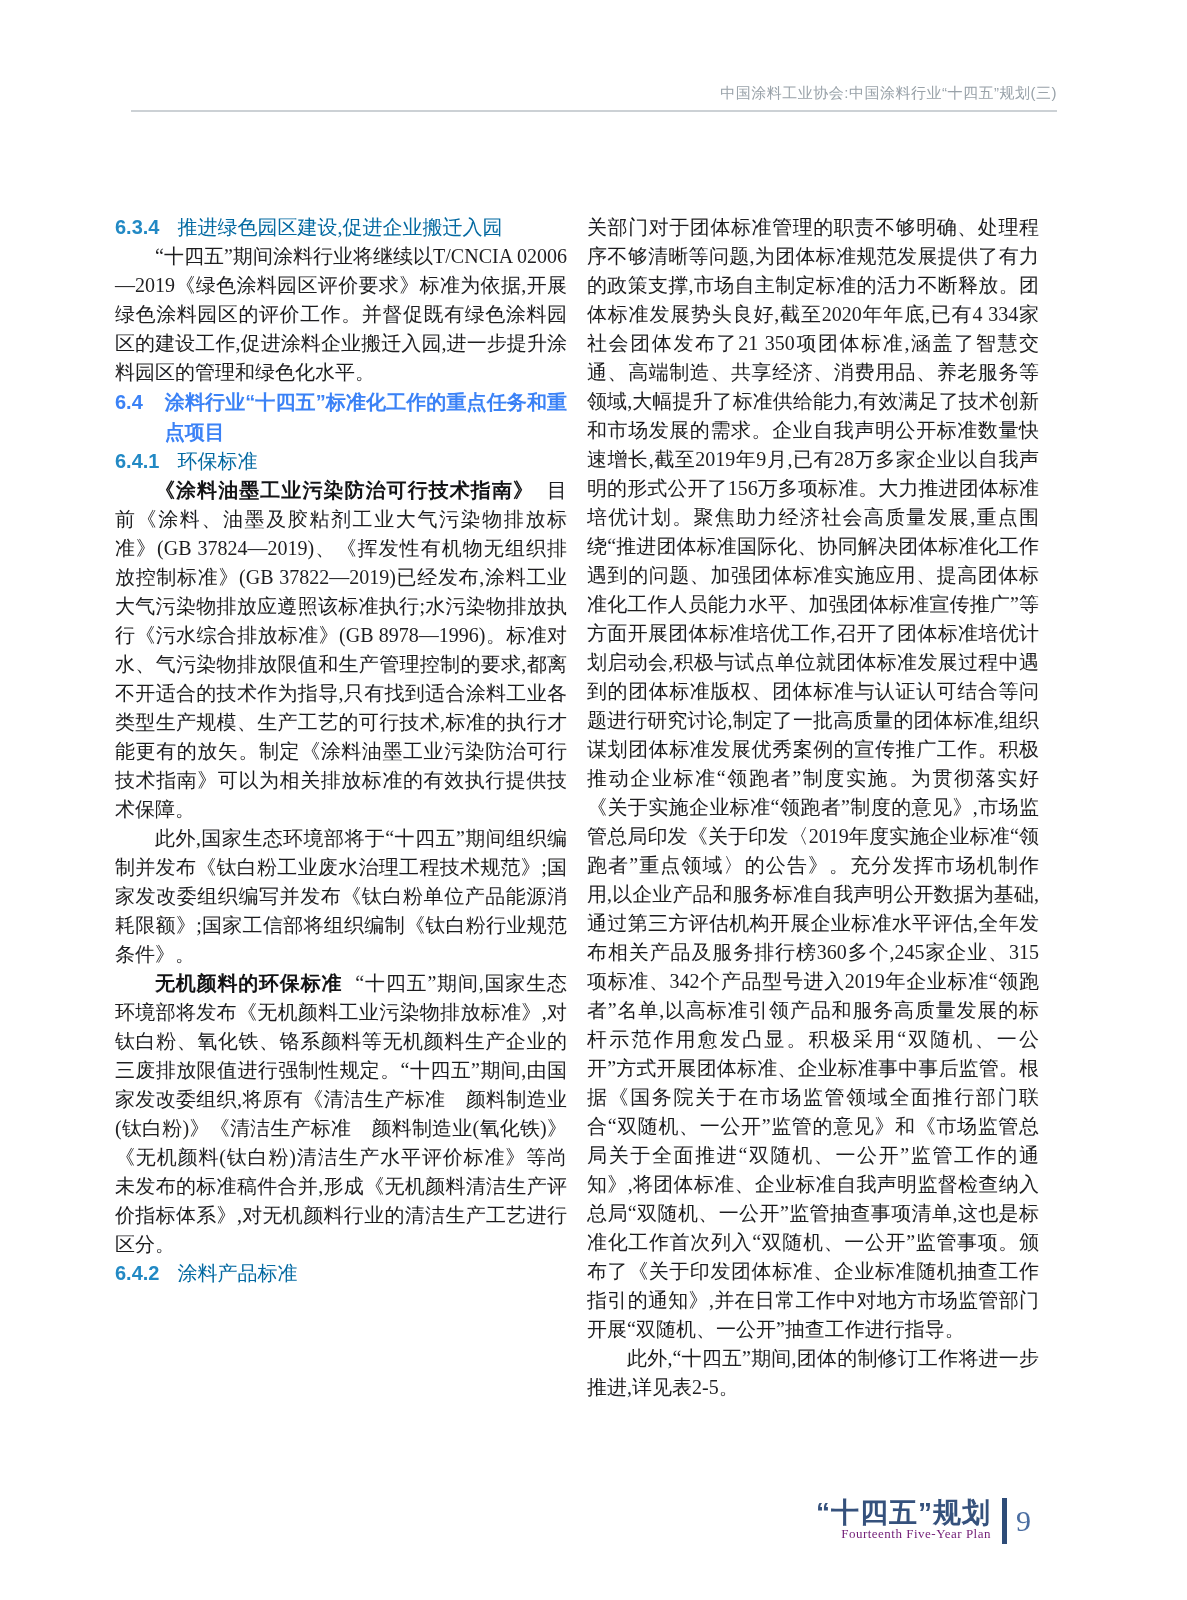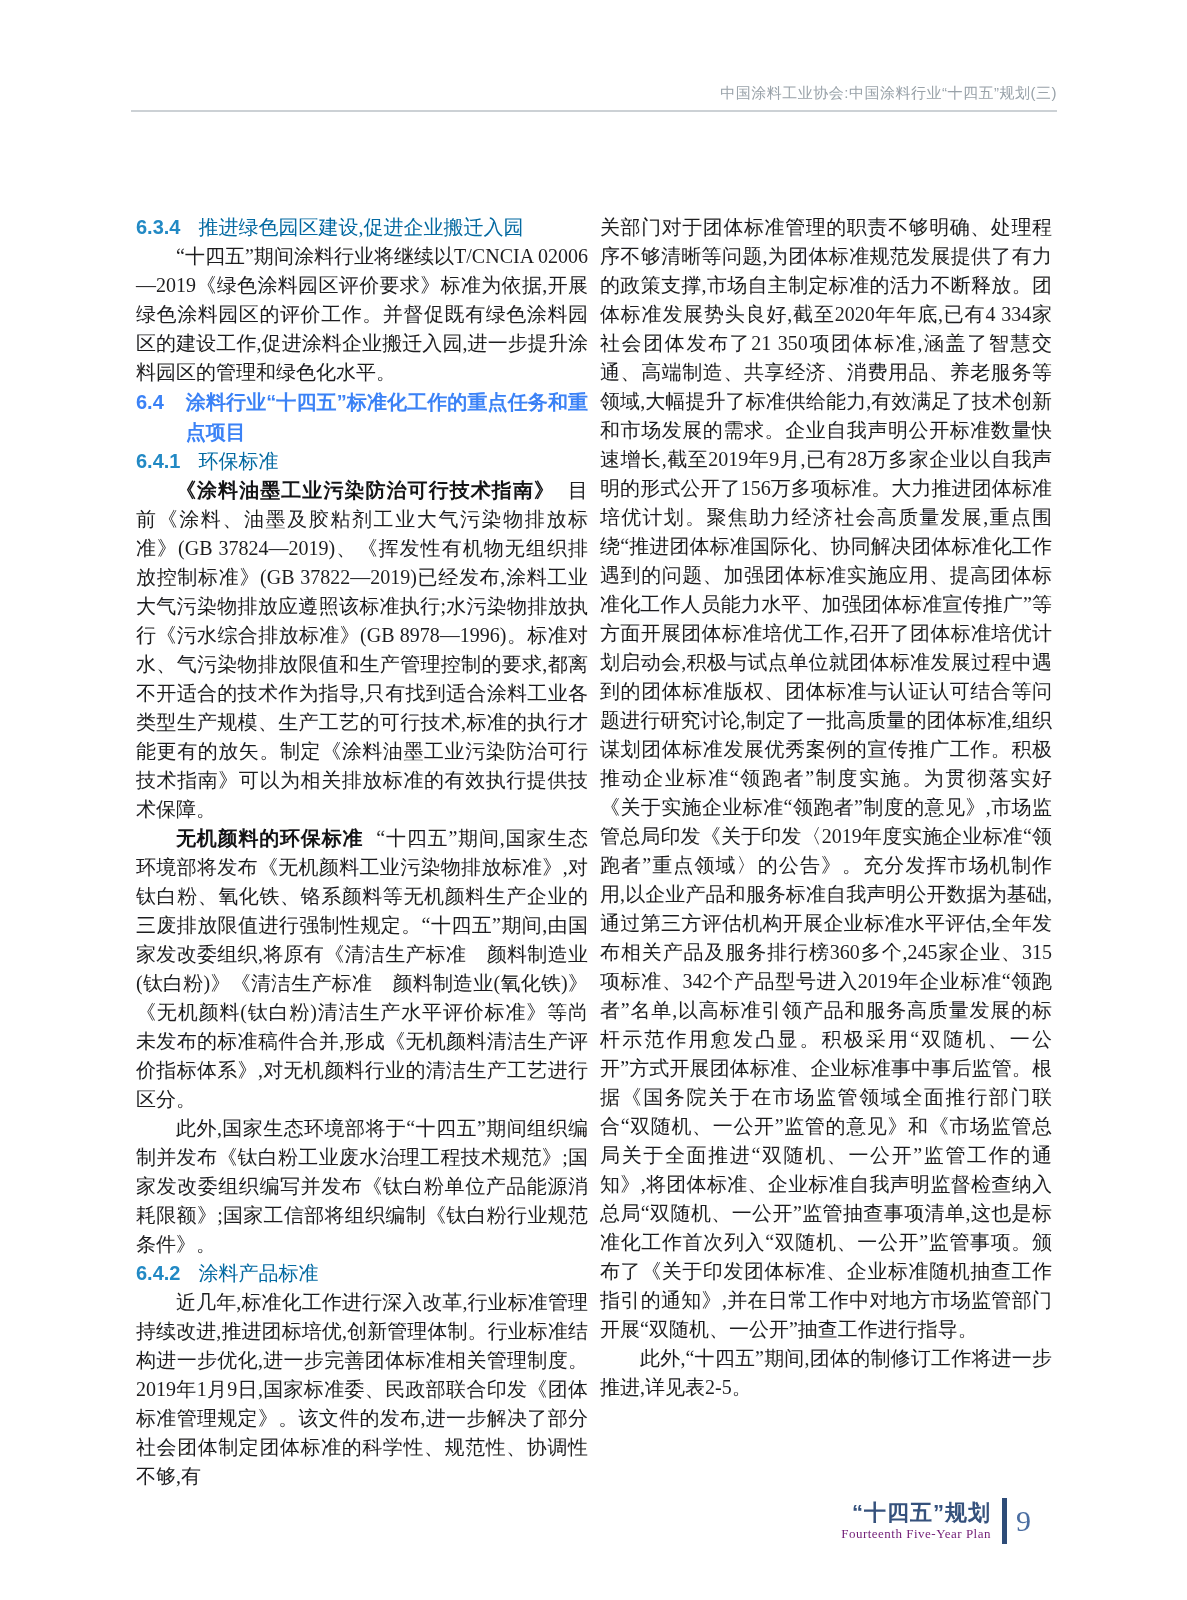--- a/index.html
+++ b/index.html
@@ -15,22 +15,22 @@
     position:absolute;top:84px;left:131px;width:926px;
     text-align:right;
     font-family:"Liberation Sans","DejaVu Sans",sans-serif;
     font-size:15px;color:#99a2a9;letter-spacing:.5px;
   }
   .header-rule{
     position:absolute;top:110px;left:131px;width:926px;height:0;
     border-top:2px solid #ccd1d5;
   }
   .content{
-    position:absolute;top:213px;left:136px;width:926px;
-    display:flex;gap:12px;
+    position:absolute;top:213px;left:115px;width:926px;
+    display:flex;gap:20px;
   }
   .col{
     width:452px;
     font-size:20px;line-height:29px;
     text-align:justify;
   }
   .col p{margin:0;text-indent:2em;}
   .col p.no-indent{text-indent:0;}
   
   .h-sub{display:flex;align-items:baseline;line-height:29px;}
@@ -55,21 +55,21 @@
     padding-right:.65em;
   }
   
   .footer{
     position:absolute;top:1498px;right:142px;
     display:flex;align-items:center;
   }
   .footer .f-text{text-align:right;margin-right:11px;}
   .footer .f-cn{
     font-family:"Liberation Sans","DejaVu Sans",sans-serif;
-    font-weight:700;font-size:22px;color:#35517c;letter-spacing:1px;
+    font-weight:700;font-size:28px;color:#35517c;letter-spacing:1px;
     line-height:26px;
   }
   .footer .f-en{
     font-family:"Liberation Serif","DejaVu Serif",serif;
     font-size:13px;color:#701a75;letter-spacing:.5px;line-height:16px;
   }
   .footer .f-bar{width:5px;height:46px;background:#2e4c78;margin-right:9px;}
   .footer .f-num{
     font-family:"Liberation Serif","DejaVu Serif",serif;
     font-size:30px;color:#4a6da1;line-height:46px;
@@ -95,27 +95,26 @@
       <p>“十四五”期间涂料行业将继续以T/CNCIA 02006—2019《绿色涂料园区评价要求》标准为依据,开展绿色涂料园区的评价工作。并督促既有绿色涂料园区的建设工作,促进涂料企业搬迁入园,进一步提升涂料园区的管理和绿色化水平。</p>
       <div class="h-main">
         <span class="num">6.4</span>
         <span class="title">涂料行业“十四五”标准化工作的重点任务和重点项目</span>
       </div>
       <div class="h-sub">
         <span class="num">6.4.1</span>
         <span class="title">环保标准</span>
       </div>
       <p><span class="lead-bold">《涂料油墨工业污染防治可行技术指南》</span><span>目前《涂料、油墨及胶粘剂工业大气污染物排放标准》(GB 37824—2019)、《挥发性有机物无组织排放控制标准》(GB 37822—2019)已经发布,涂料工业大气污染物排放应遵照该标准执行;水污染物排放执行《污水综合排放标准》(GB 8978—1996)。标准对水、气污染物排放限值和生产管理控制的要求,都离不开适合的技术作为指导,只有找到适合涂料工业各类型生产规模、生产工艺的可行技术,标准的执行才能更有的放矢。制定《涂料油墨工业污染防治可行技术指南》可以为相关排放标准的有效执行提供技术保障。</span></p>
+      <p>此外,国家生态环境部将于“十四五”期间组织编制并发布《钛白粉工业废水治理工程技术规范》;国家发改委组织编写并发布《钛白粉单位产品能源消耗限额》;国家工信部将组织编制《钛白粉行业规范条件》。</p>
       <p><span class="lead-bold">无机颜料的环保标准</span><span>“十四五”期间,国家生态环境部将发布《无机颜料工业污染物排放标准》,对钛白粉、氧化铁、铬系颜料等无机颜料生产企业的三废排放限值进行强制性规定。“十四五”期间,由国家发改委组织,将原有《清洁生产标准　颜料制造业(钛白粉)》《清洁生产标准　颜料制造业(氧化铁)》《无机颜料(钛白粉)清洁生产水平评价标准》等尚未发布的标准稿件合并,形成《无机颜料清洁生产评价指标体系》,对无机颜料行业的清洁生产工艺进行区分。</span></p>
-      <p>此外,国家生态环境部将于“十四五”期间组织编制并发布《钛白粉工业废水治理工程技术规范》;国家发改委组织编写并发布《钛白粉单位产品能源消耗限额》;国家工信部将组织编制《钛白粉行业规范条件》。</p>
       <div class="h-sub">
         <span class="num">6.4.2</span>
         <span class="title">涂料产品标准</span>
       </div>
-      <p>近几年,标准化工作进行深入改革,行业标准管理持续改进,推进团标培优,创新管理体制。行业标准结构进一步优化,进一步完善团体标准相关管理制度。2019年1月9日,国家标准委、民政部联合印发《团体标准管理规定》。该文件的发布,进一步解决了部分社会团体制定团体标准的科学性、规范性、协调性不够,有</p>
     </div>
 
     <div class="col">
       <p class="no-indent">关部门对于团体标准管理的职责不够明确、处理程序不够清晰等问题,为团体标准规范发展提供了有力的政策支撑,市场自主制定标准的活力不断释放。团体标准发展势头良好,截至2020年年底,已有4 334家社会团体发布了21 350项团体标准,涵盖了智慧交通、高端制造、共享经济、消费用品、养老服务等领域,大幅提升了标准供给能力,有效满足了技术创新和市场发展的需求。企业自我声明公开标准数量快速增长,截至2019年9月,已有28万多家企业以自我声明的形式公开了156万多项标准。大力推进团体标准培优计划。聚焦助力经济社会高质量发展,重点围绕“推进团体标准国际化、协同解决团体标准化工作遇到的问题、加强团体标准实施应用、提高团体标准化工作人员能力水平、加强团体标准宣传推广”等方面开展团体标准培优工作,召开了团体标准培优计划启动会,积极与试点单位就团体标准发展过程中遇到的团体标准版权、团体标准与认证认可结合等问题进行研究讨论,制定了一批高质量的团体标准,组织谋划团体标准发展优秀案例的宣传推广工作。积极推动企业标准“领跑者”制度实施。为贯彻落实好《关于实施企业标准“领跑者”制度的意见》,市场监管总局印发《关于印发〈2019年度实施企业标准“领跑者”重点领域〉的公告》。充分发挥市场机制作用,以企业产品和服务标准自我声明公开数据为基础,通过第三方评估机构开展企业标准水平评估,全年发布相关产品及服务排行榜360多个,245家企业、315项标准、342个产品型号进入2019年企业标准“领跑者”名单,以高标准引领产品和服务高质量发展的标杆示范作用愈发凸显。积极采用“双随机、一公开”方式开展团体标准、企业标准事中事后监管。根据《国务院关于在市场监管领域全面推行部门联合“双随机、一公开”监管的意见》和《市场监管总局关于全面推进“双随机、一公开”监管工作的通知》,将团体标准、企业标准自我声明监督检查纳入总局“双随机、一公开”监管抽查事项清单,这也是标准化工作首次列入“双随机、一公开”监管事项。颁布了《关于印发团体标准、企业标准随机抽查工作指引的通知》,并在日常工作中对地方市场监管部门开展“双随机、一公开”抽查工作进行指导。</p>
       <p>此外,“十四五”期间,团体的制修订工作将进一步推进,详见表2-5。</p>
     </div>
 
   </div>
 
   <div class="footer">

